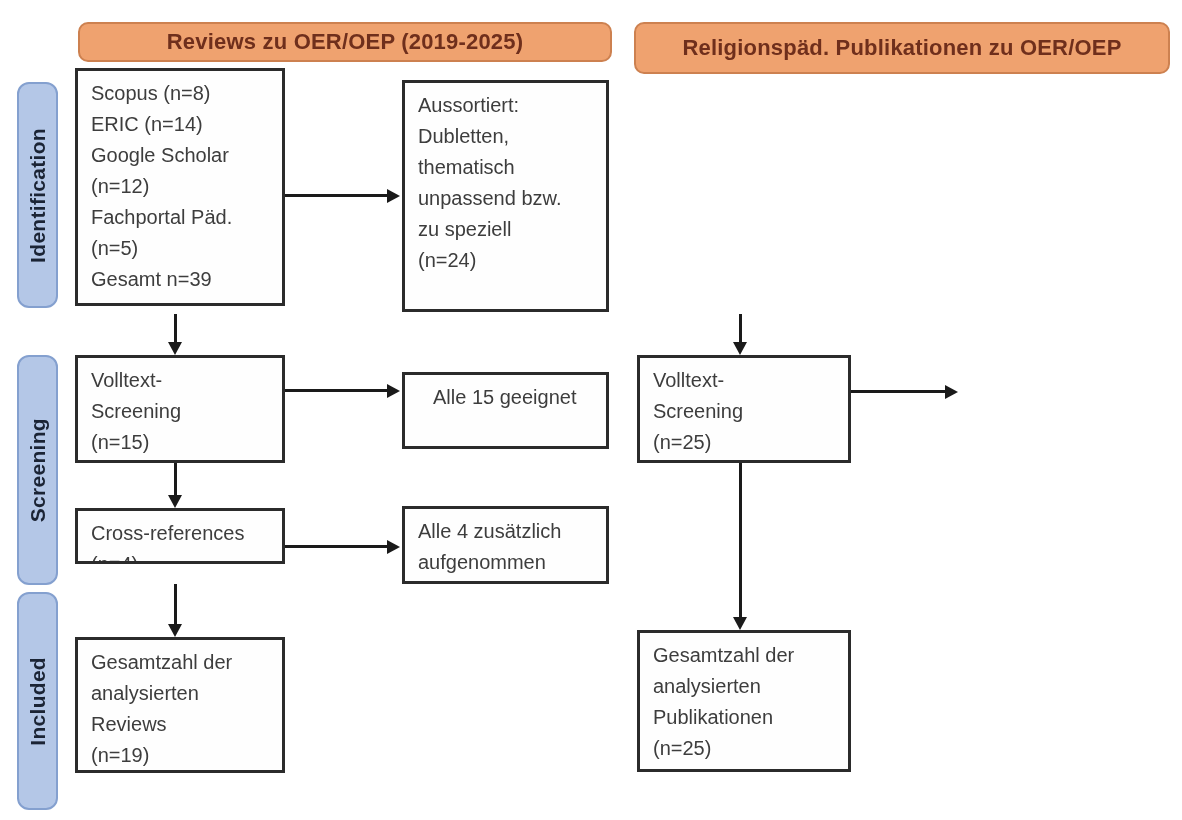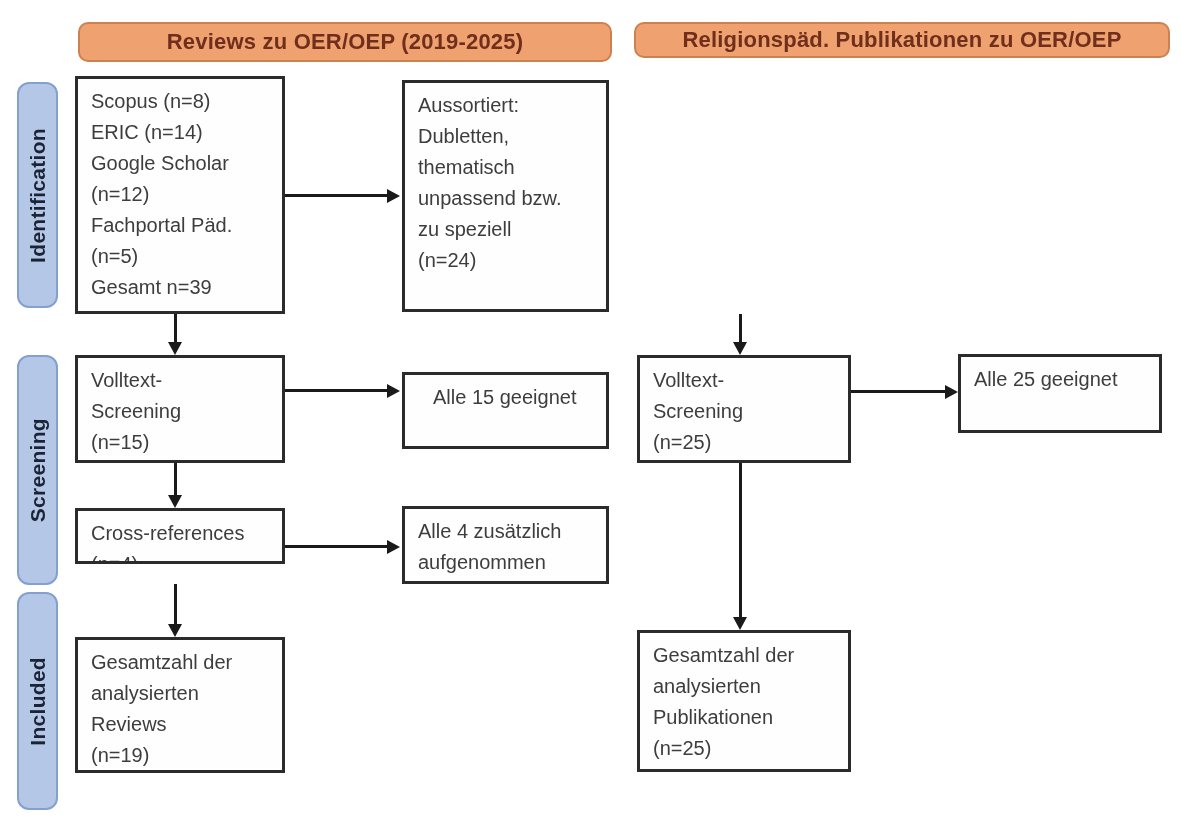--- a/index.html
+++ b/index.html
@@ -67,33 +67,33 @@
     border-right:7px solid transparent;
     border-top:13px solid #1a1a1a;
   }
 </style>
 </head>
 <body>
 
 <div id="canvas">
 
   <div class="col-header" style="left:78px;top:22px;width:534px;height:40px;">Reviews zu OER/OEP (2019-2025)</div>
-  <div class="col-header" style="left:634px;top:22px;width:536px;height:36px;">Religionspäd. Publikationen zu OER/OEP</div>
+  <div class="col-header" style="left:634px;top:22px;width:536px;height:52px;">Religionspäd. Publikationen zu OER/OEP</div>
 
   <div class="stage-label" style="left:17px;top:82px;width:41px;height:226px;">
     <span>Identification</span>
   </div>
   <div class="stage-label" style="left:17px;top:355px;width:41px;height:230px;">
     <span>Screening</span>
   </div>
   <div class="stage-label" style="left:17px;top:592px;width:41px;height:218px;">
     <span>Included</span>
   </div>
 
-  <div class="flow-box" style="left:75px;top:76px;width:210px;height:238px;">Scopus (n=8)
+  <div class="flow-box" style="left:75px;top:68px;width:210px;height:238px;">Scopus (n=8)
 ERIC (n=14)
 Google Scholar
 (n=12)
 Fachportal Päd.
 (n=5)
 Gesamt n=39</div>
   <div class="flow-box" style="left:402px;top:80px;width:207px;height:232px;">Aussortiert:
 Dubletten,
 thematisch
 unpassend bzw.
@@ -108,21 +108,20 @@
   <div class="flow-box" style="left:402px;top:506px;width:207px;height:78px;">Alle 4 zusätzlich
 aufgenommen</div>
   <div class="flow-box" style="left:75px;top:637px;width:210px;height:136px;">Gesamtzahl der
 analysierten
 Reviews
 (n=19)</div>
 
   <div class="flow-box" style="left:637px;top:355px;width:214px;height:108px;">Volltext-
 Screening
 (n=25)</div>
-  <div class="flow-box" style="left:958px;top:354px;width:204px;height:79px;">Alle 25 geeignet</div>
   <div class="flow-box" style="left:637px;top:630px;width:214px;height:142px;">Gesamtzahl der
 analysierten
 Publikationen
 (n=25)</div>
 
   <div class="arrow">
     <div class="h-line" style="left:285px;top:194px;width:102px;"></div>
     <div class="head-right" style="left:387px;top:189px;"></div>
   </div>
   <div class="arrow">

